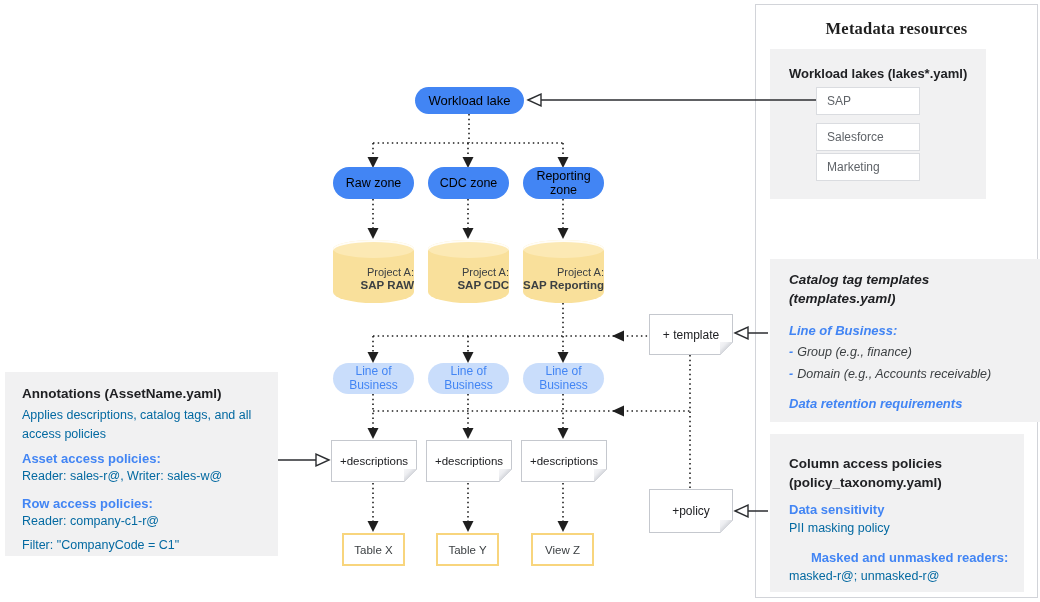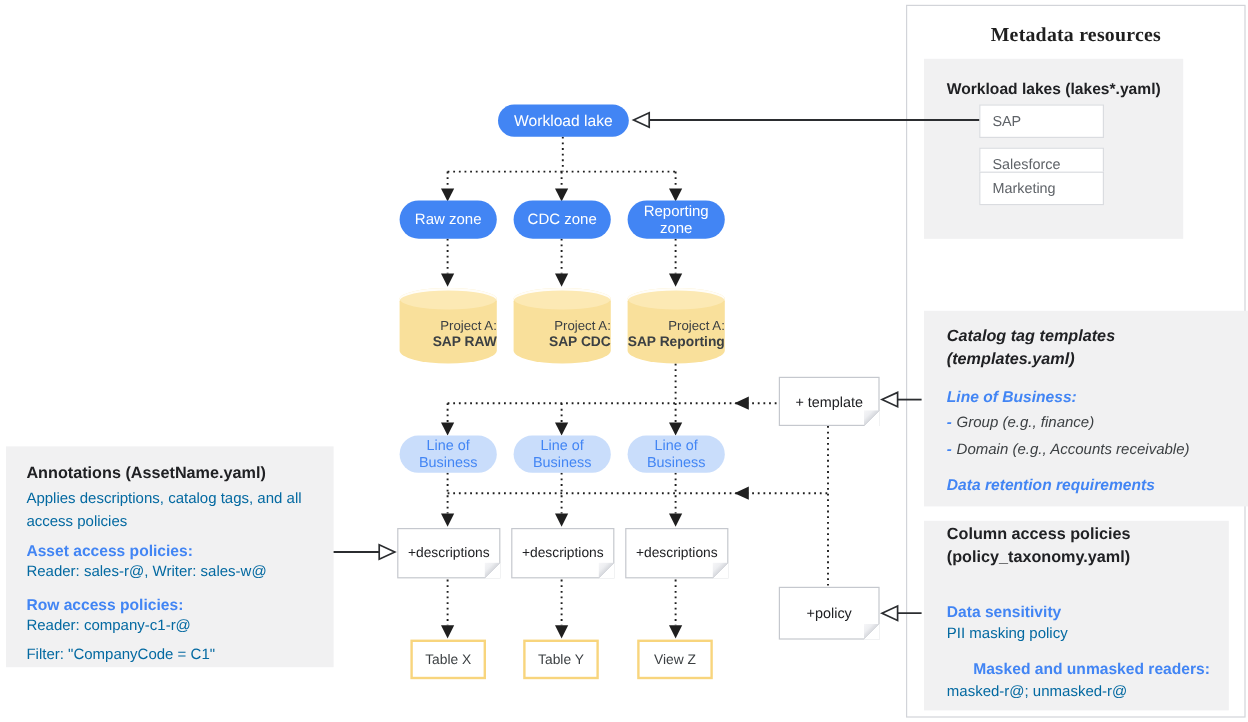--- a/index.html
+++ b/index.html
@@ -23,37 +23,37 @@
                display:flex; align-items:center; padding-left:10px; }
 
   #catalog-panel { left:14px; top:254px; width:300px; height:163px;font-style:italic; }
   #catalog-panel .gp-title { position:absolute; left:19px; top:11px; width:200px; }
   #catalog-lob-head { position:absolute; left:19px; top:64px; }
   .bullet { position:absolute; left:19px; font-size:12.5px; color:#3C4043; }
   .bullet .dash { color:#4285F4; font-weight:700; margin-right:4px; }
   #catalog-retention { position:absolute; left:19px; top:137px; }
 
   #column-panel { left:14px; top:429px; width:254px; height:158px; }
-  #column-panel .gp-title { position:absolute; left:19px; top:1px; width:200px; }
+  #column-panel .gp-title { position:absolute; left:19px; top:20px; width:200px; }
   #col-sens-head { position:absolute; left:19px; top:68px; }
   #col-sens-val { position:absolute; left:19px; top:87px; }
   #col-readers-head { position:absolute; left:19px; top:116px;padding-left:22px; }
   #col-readers-val { position:absolute; left:19px; top:135px; }
 
   #annotations-panel { left:5px; top:372px; width:273px; height:184px; }
   #annotations-panel .gp-title { position:absolute; left:17px; top:12px; }
   #ann-desc { position:absolute; left:17px; top:34px; width:245px; line-height:19px; }
   #ann-asset-head { position:absolute; left:17px; top:79px; }
   #ann-asset-val { position:absolute; left:17px; top:97px; }
   #ann-row-head { position:absolute; left:17px; top:124px; }
   #ann-row-val { position:absolute; left:17px; top:142px; }
   #ann-filter { position:absolute; left:17px; top:166px; }
 
   
-  .pill { position:absolute; background:#4285F4; color:#ffffff; border-radius:16px;
+  .pill { position:absolute; background:#4285F4; color:#000000; border-radius:16px;
           display:flex; align-items:center; justify-content:center; text-align:center;
           font-size:12.5px; line-height:14px; }
   #lake-pill { left:415px; top:87px; width:109px; height:27px; border-radius:14px; font-size:13px; }
   .zone-pill { top:167px; height:32px; width:81px; }
   .lob-pill  { top:363px; height:31px; width:81px; background:#C9DDFB; color:#4285F4;
                font-size:12px; line-height:13.5px; }
   .c1 { left:333px; } .c2 { left:428px; } .c3 { left:523px; }
 
   .cylinder { position:absolute; top:240px; width:81px; height:63px; }
   .cyl-body { position:absolute; left:0; right:0; top:9px; bottom:0; background:#F9E09B;
@@ -91,21 +91,21 @@
 
 <div id="stage">
 
   <div class="outer-panel">
     <div class="outer-title">Metadata resources</div>
 
     <div class="gray-panel" id="lakes-panel">
       <div class="gp-title">Workload lakes (lakes*.yaml)</div>
       <div class="lake-item" style="top:38px">SAP</div>
       <div class="lake-item" style="top:74px">Salesforce</div>
-      <div class="lake-item" style="top:94px">Marketing</div>
+      <div class="lake-item" style="top:104px">Marketing</div>
     </div>
 
     <div class="gray-panel" id="catalog-panel">
       <div class="gp-title">Catalog tag templates (templates.yaml)</div>
       <div class="blue-head" id="catalog-lob-head">Line of Business:</div>
       <div class="bullet" style="top:86px">
         <span class="dash">-</span><span>Group (e.g., finance)</span>
       </div>
       <div class="bullet" style="top:108px">
         <span class="dash">-</span><span>Domain (e.g., Accounts receivable)</span>

